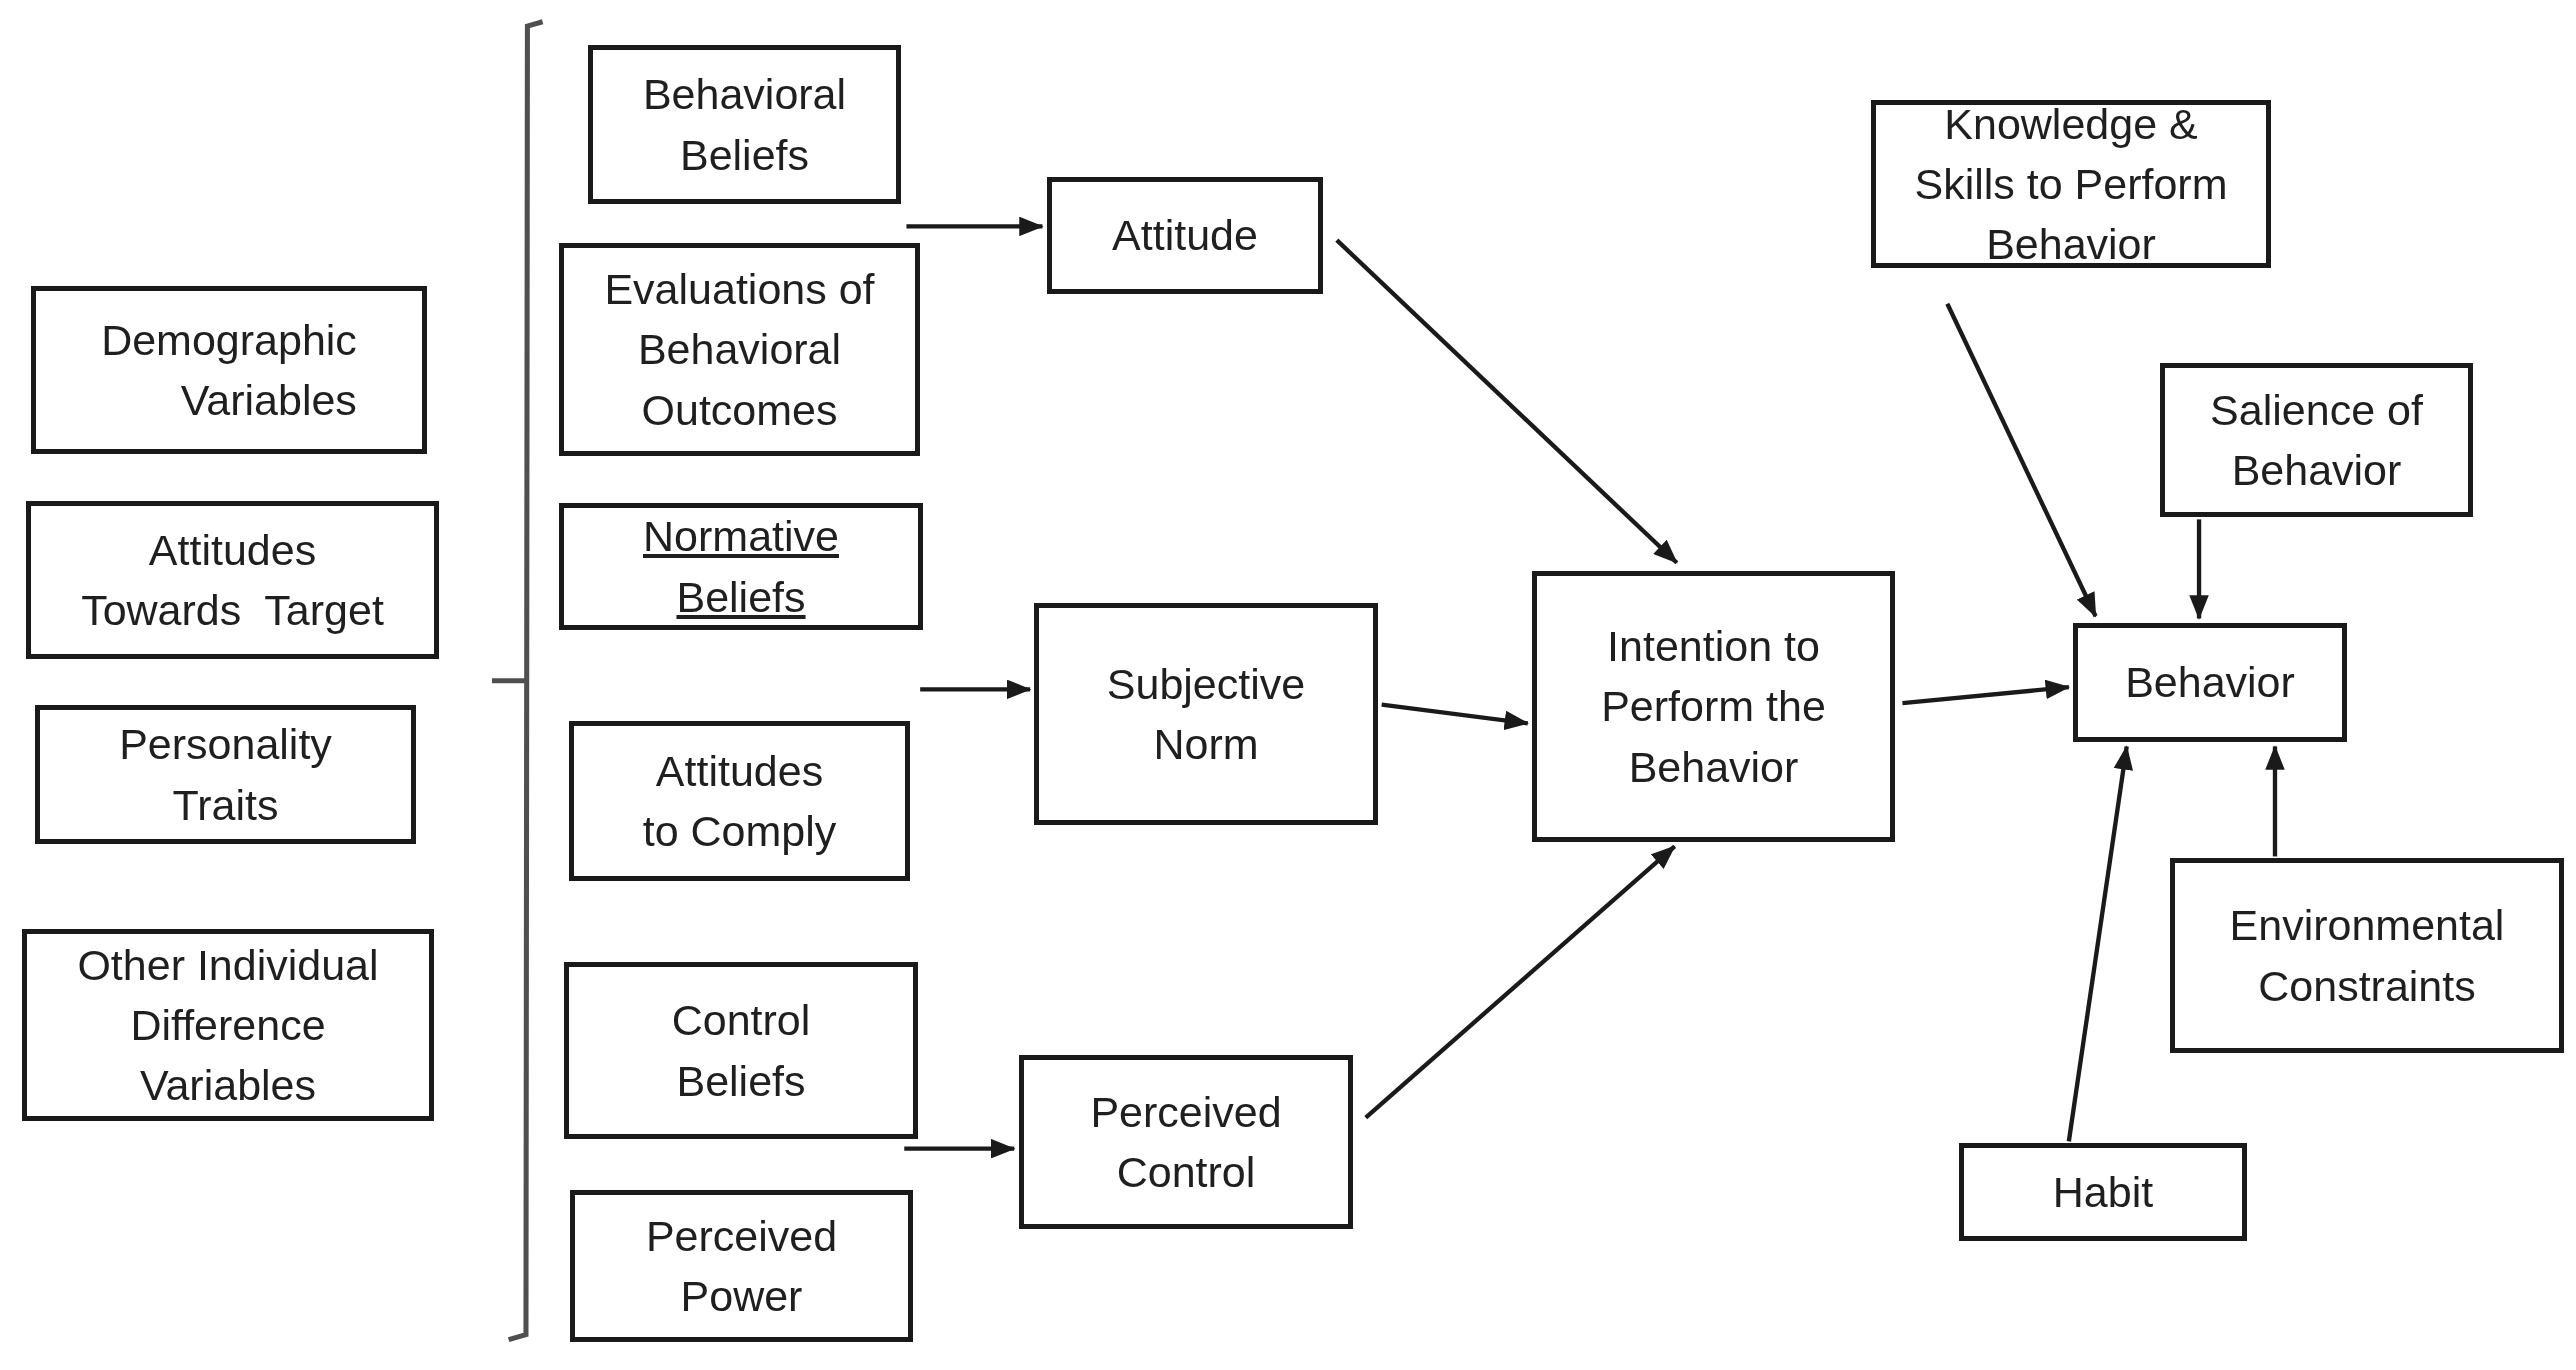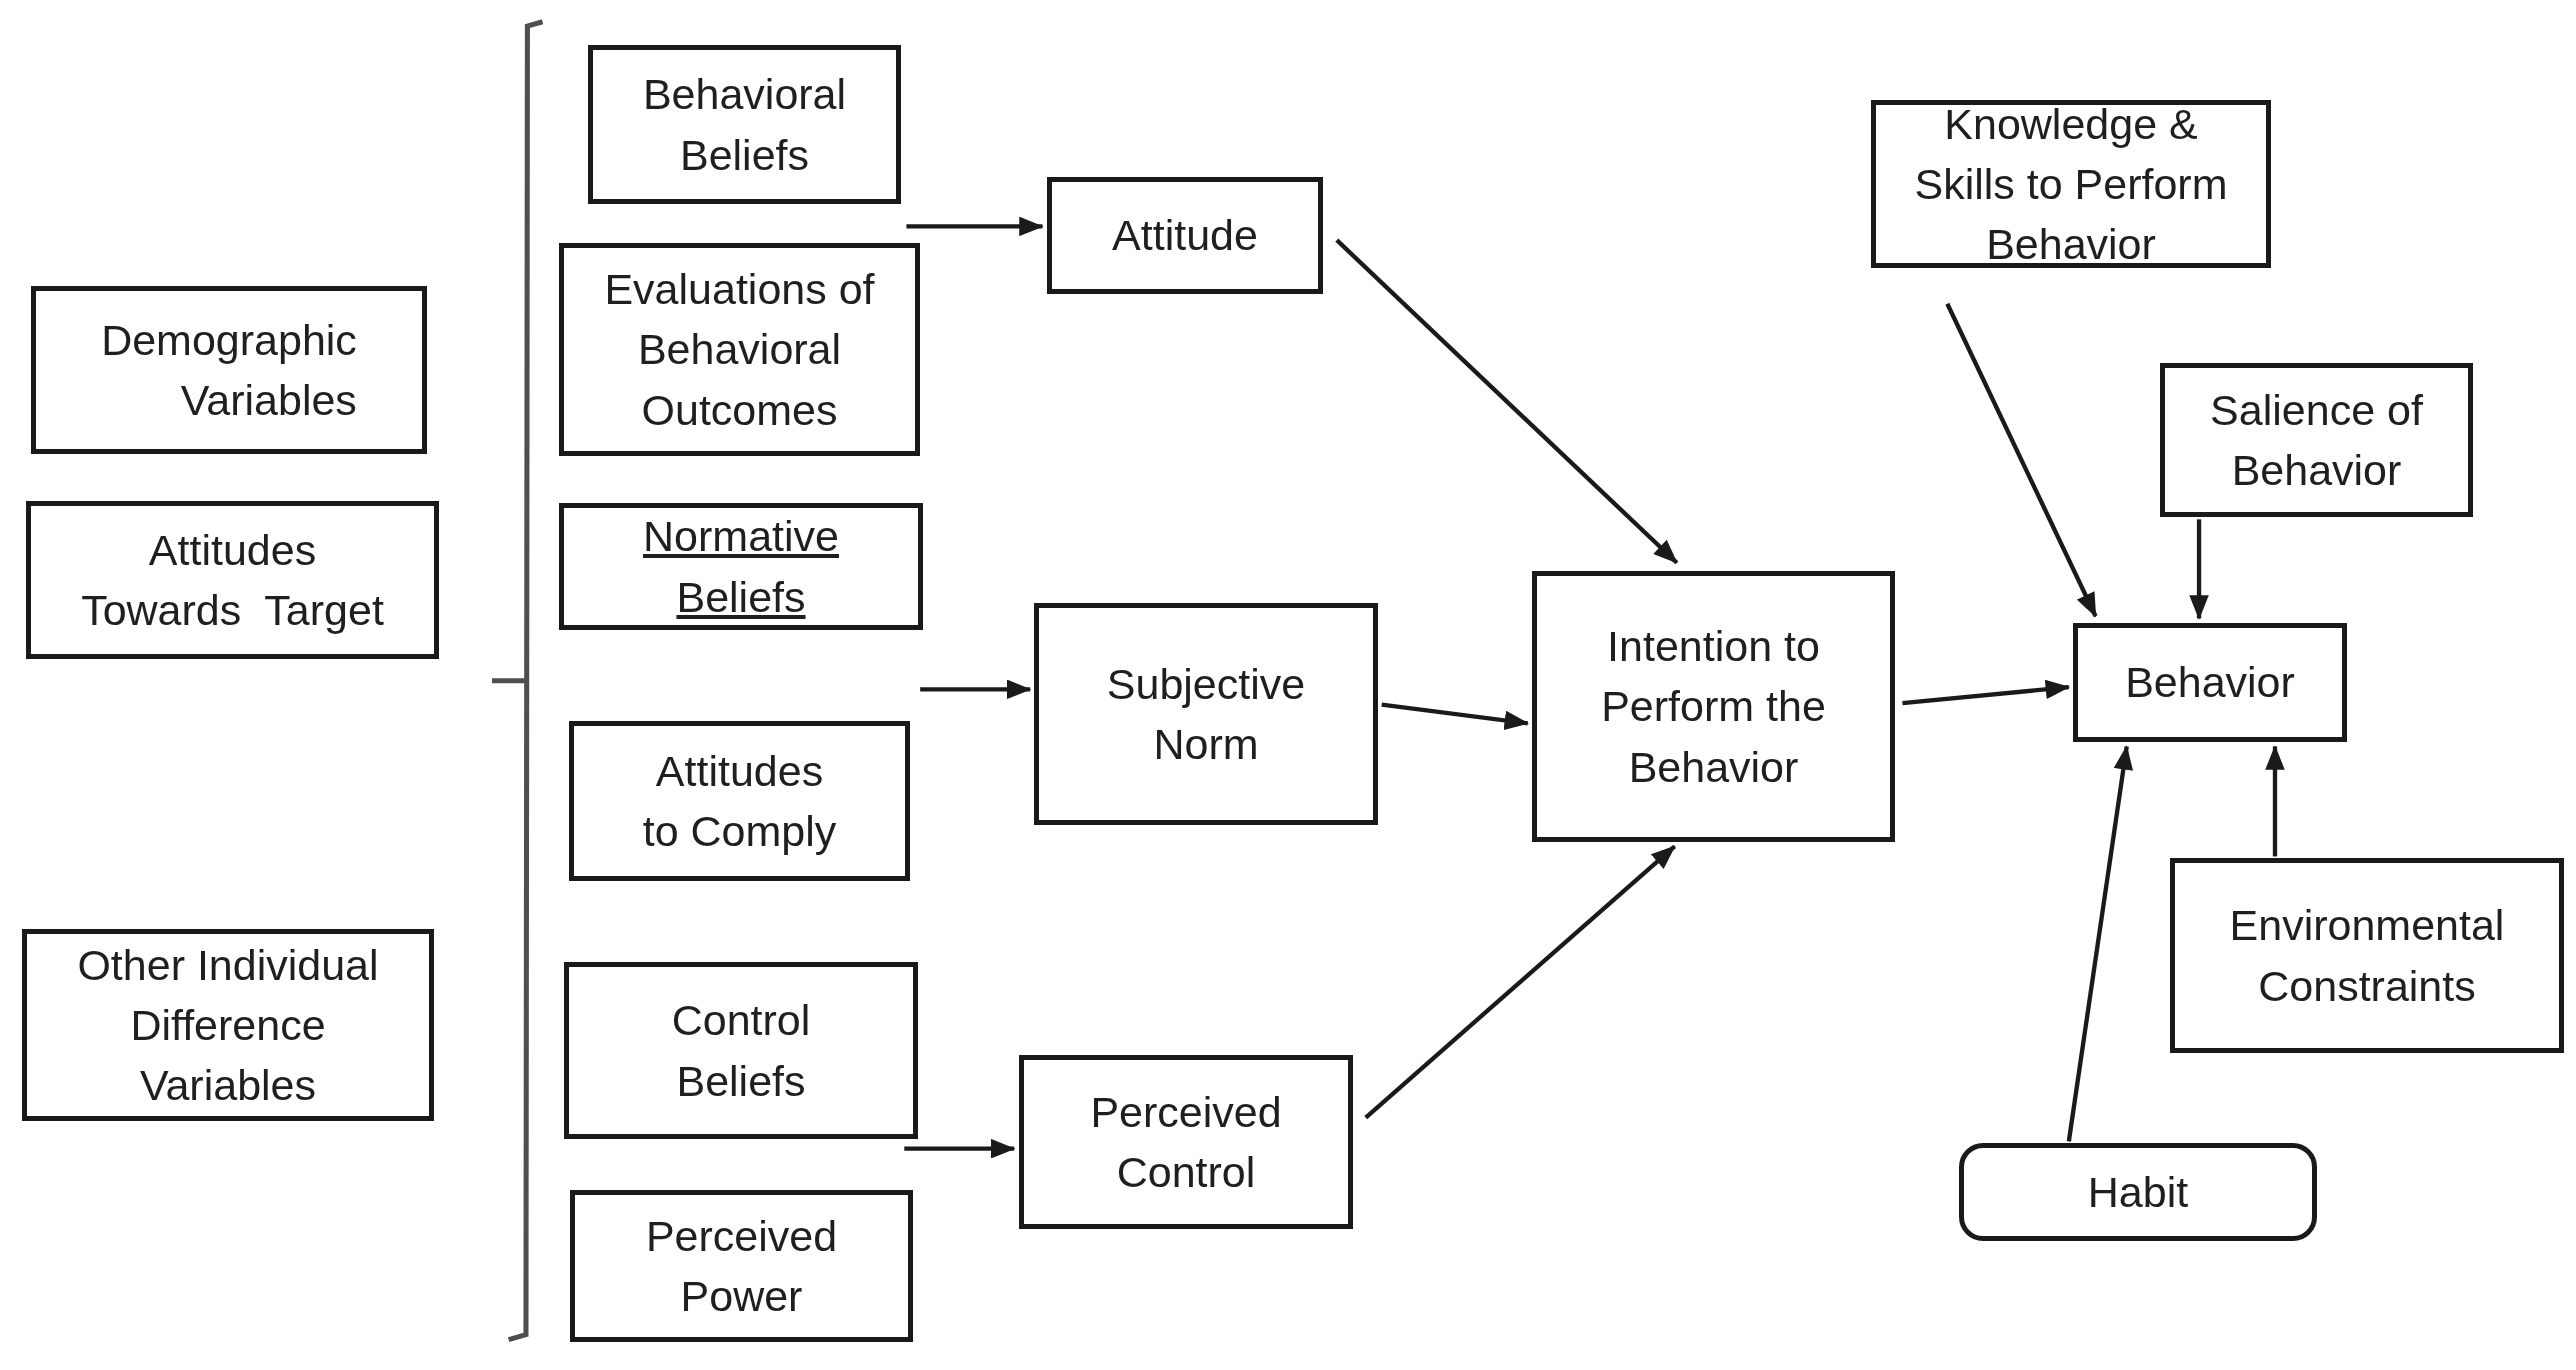--- a/index.html
+++ b/index.html
@@ -41,21 +41,21 @@
   #n-attitude           {left:1047px;top:177px;  width:276px; height:117px;}
   #n-subjective-norm    {left:1034px;top:603px;  width:344px; height:222px;}
   #n-perceived-control  {left:1019px;top:1055px; width:334px; height:174px;}
   
   #n-intention          {left:1532px;top:571px;  width:363px; height:271px;}
   
   #n-knowledge-skills   {left:1871px;top:100px;  width:400px; height:168px;}
   #n-salience           {left:2160px;top:363px;  width:313px; height:154px;}
   #n-behavior           {left:2073px;top:623px;  width:274px; height:119px;}
   #n-environmental      {left:2170px;top:858px; width:394px; height:195px;}
-  #n-habit              {left:1959px;top:1143px; width:358px; height:98px;border-radius:24px;}
+  #n-habit              {left:1959px;top:1143px; width:288px; height:98px;}
 </style>
 </head>
 <body>
 
 <div class="canvas">
 
   <svg class="edges" width="2576" height="1370" viewBox="0 0 3561 1894" xmlns="http://www.w3.org/2000/svg">
     <defs>
       <marker id="arrow" viewBox="0 0 10 8" refX="9.5" refY="4" markerWidth="34" markerHeight="27" markerUnits="userSpaceOnUse" orient="auto">
         <path d="M0,0 L10,4 L0,8 Z" fill="#1a1a1a"></path>
@@ -75,20 +75,22 @@
     <line class="edge" x1="2692" y1="420" x2="2897" y2="852" marker-end="url(#arrow)"></line>
     <line class="edge" x1="3040" y1="718" x2="3040" y2="855" marker-end="url(#arrow)"></line>
     <line class="edge" x1="3145" y1="1184" x2="3145" y2="1032" marker-end="url(#arrow)"></line>
     <line class="edge" x1="2860" y1="1578" x2="2940" y2="1032" marker-end="url(#arrow)"></line>
   </svg>
 
   <div class="node" id="n-demographic">Demographic
 Variables</div>
   <div class="node" id="n-attitudes-target">Attitudes
 Towards  Target</div>
+  <div class="node" id="n-personality">Personality
+Traits</div>
   <div class="node" id="n-other-individual">Other Individual
 Difference
 Variables</div>
 
   <div class="node" id="n-behavioral-beliefs">Behavioral
 Beliefs</div>
   <div class="node" id="n-evaluations">Evaluations of
 Behavioral
 Outcomes</div>
   <div class="node" id="n-normative-beliefs">Normative

